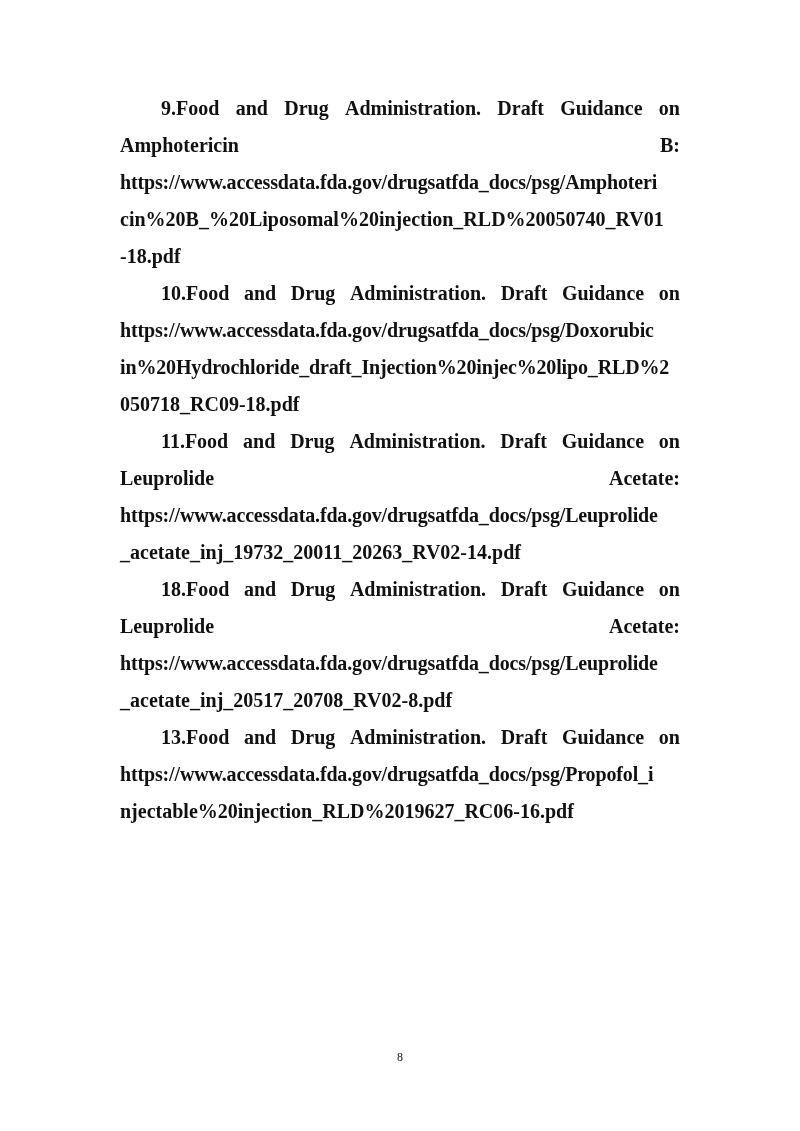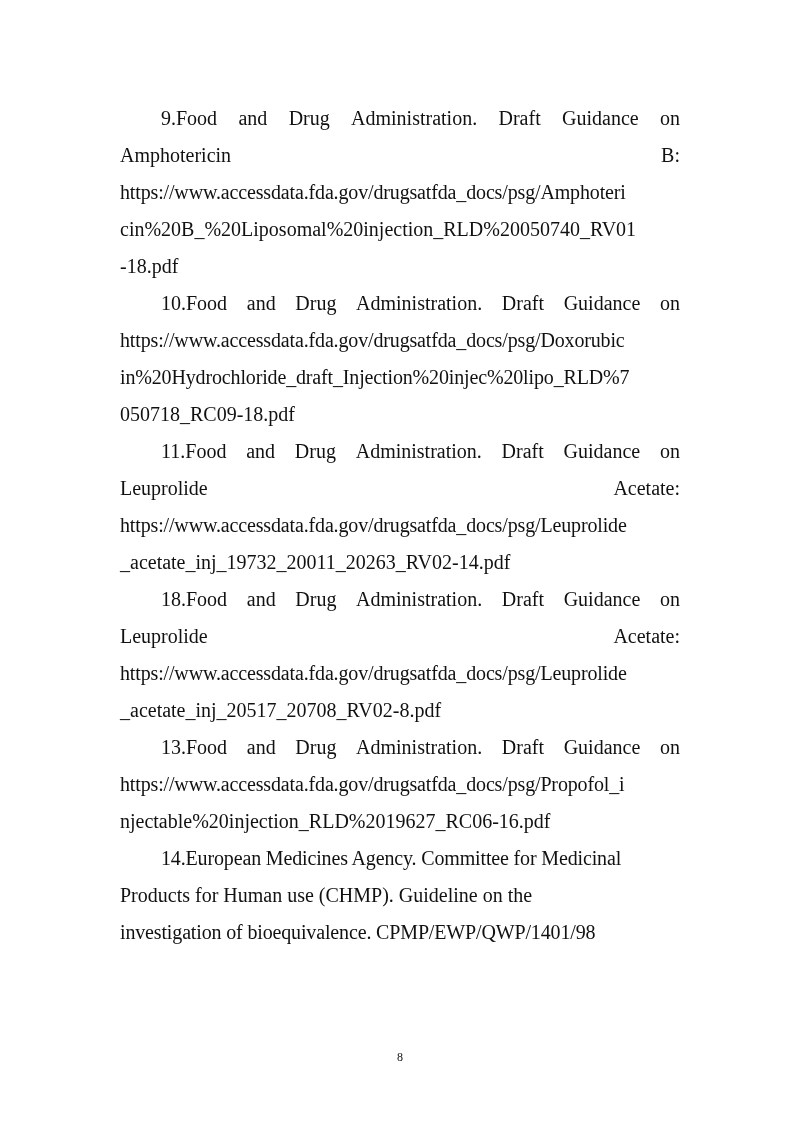--- a/index.html
+++ b/index.html
@@ -11,22 +11,23 @@
       width: 800px;
       height: 1131px;
       position: relative;
       overflow: hidden;
       font-family: "Liberation Serif", "DejaVu Serif", serif;
       color: #111111;
     }
     .page {
       position: absolute;
       left: 120px;
-      top: 100px;
+      top: 90px;
       width: 560px;
+      font-weight: bold;
     }
     .line {
       height: 37px;
       line-height: 37px;
       font-size: 20px;
       white-space: nowrap;
       overflow: visible;
     }
     .line.justify {
       display: flex;
@@ -74,21 +75,21 @@
       <div class="line first justify">
         <span>10.Food</span>
         <span>and</span>
         <span>Drug</span>
         <span>Administration.</span>
         <span>Draft</span>
         <span>Guidance</span>
         <span>on</span>
       </div>
       <div class="line full">https://www.accessdata.fda.gov/drugsatfda_docs/psg/Doxorubic</div>
-      <div class="line full">in%20Hydrochloride_draft_Injection%20injec%20lipo_RLD%7</div>
+      <div class="line full">in%20Hydrochloride_draft_Injection%20injec%20lipo_RLD%2</div>
       <div class="line">050718_RC09-18.pdf</div>
     </div>
     <div>
       <div class="line first justify">
         <span>11.Food</span>
         <span>and</span>
         <span>Drug</span>
         <span>Administration.</span>
         <span>Draft</span>
         <span>Guidance</span>
@@ -124,20 +125,15 @@
         <span>and</span>
         <span>Drug</span>
         <span>Administration.</span>
         <span>Draft</span>
         <span>Guidance</span>
         <span>on</span>
       </div>
       <div class="line full">https://www.accessdata.fda.gov/drugsatfda_docs/psg/Propofol_i</div>
       <div class="line">njectable%20injection_RLD%2019627_RC06-16.pdf</div>
     </div>
-    <div>
-      <div class="line first full">14.European Medicines Agency. Committee for Medicinal</div>
-      <div class="line">Products for Human use (CHMP). Guideline on the</div>
-      <div class="line full">investigation of bioequivalence. CPMP/EWP/QWP/1401/98</div>
-    </div>
   </div>
 
 <div class="page-number">8</div>
 
 </body></html>

